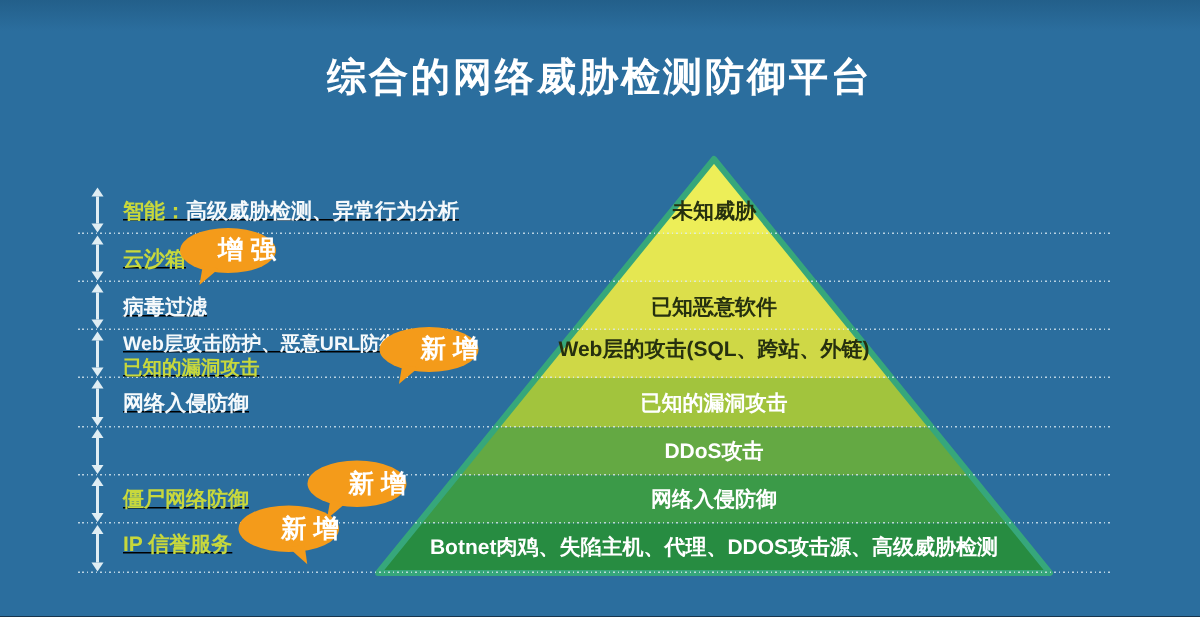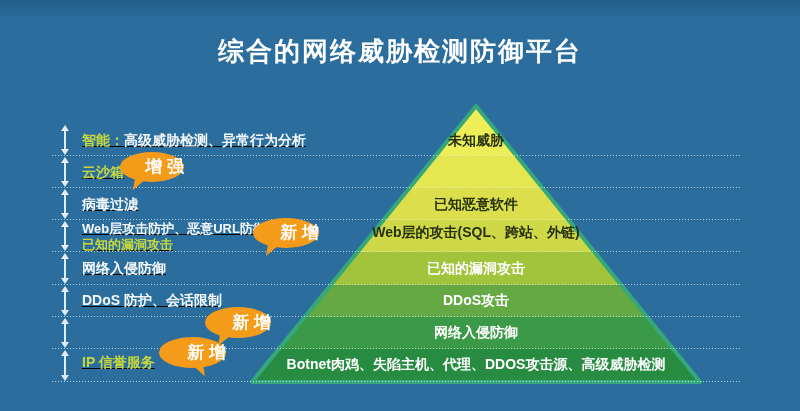--- a/index.html
+++ b/index.html
@@ -86,22 +86,22 @@
   <div class="def" style="top:195px">
     <span class="gr"></span><span class="wh">病毒过滤</span>
   </div>
   <div class="def two-line" style="top:221px">
     <div><span class="wh">Web层攻击防护、恶意URL防御</span></div>
     <div><span class="gr">已知的漏洞攻击</span></div>
   </div>
   <div class="def" style="top:259px">
     <span class="gr"></span><span class="wh">网络入侵防御</span>
   </div>
-  <div class="def" style="top:291px">
-    <span class="gr"></span><span class="wh">DDoS 防护、会话限制</span>
+  <div class="def" style="top:323px">
+    <span class="gr">僵尸网络防御</span><span class="wh"></span>
   </div>
   <div class="def" style="top:353px">
     <span class="gr">IP 信誉服务</span><span class="wh"></span>
   </div>
 
   <div class="threat t-dark" style="top:131px">未知威胁</div>
   <div class="threat t-dark" style="top:195px">已知恶意软件</div>
   <div class="threat t-dark two-line" style="top:224px">
     <div>Web层的攻击(SQL、跨站、外链)</div>
   </div>

